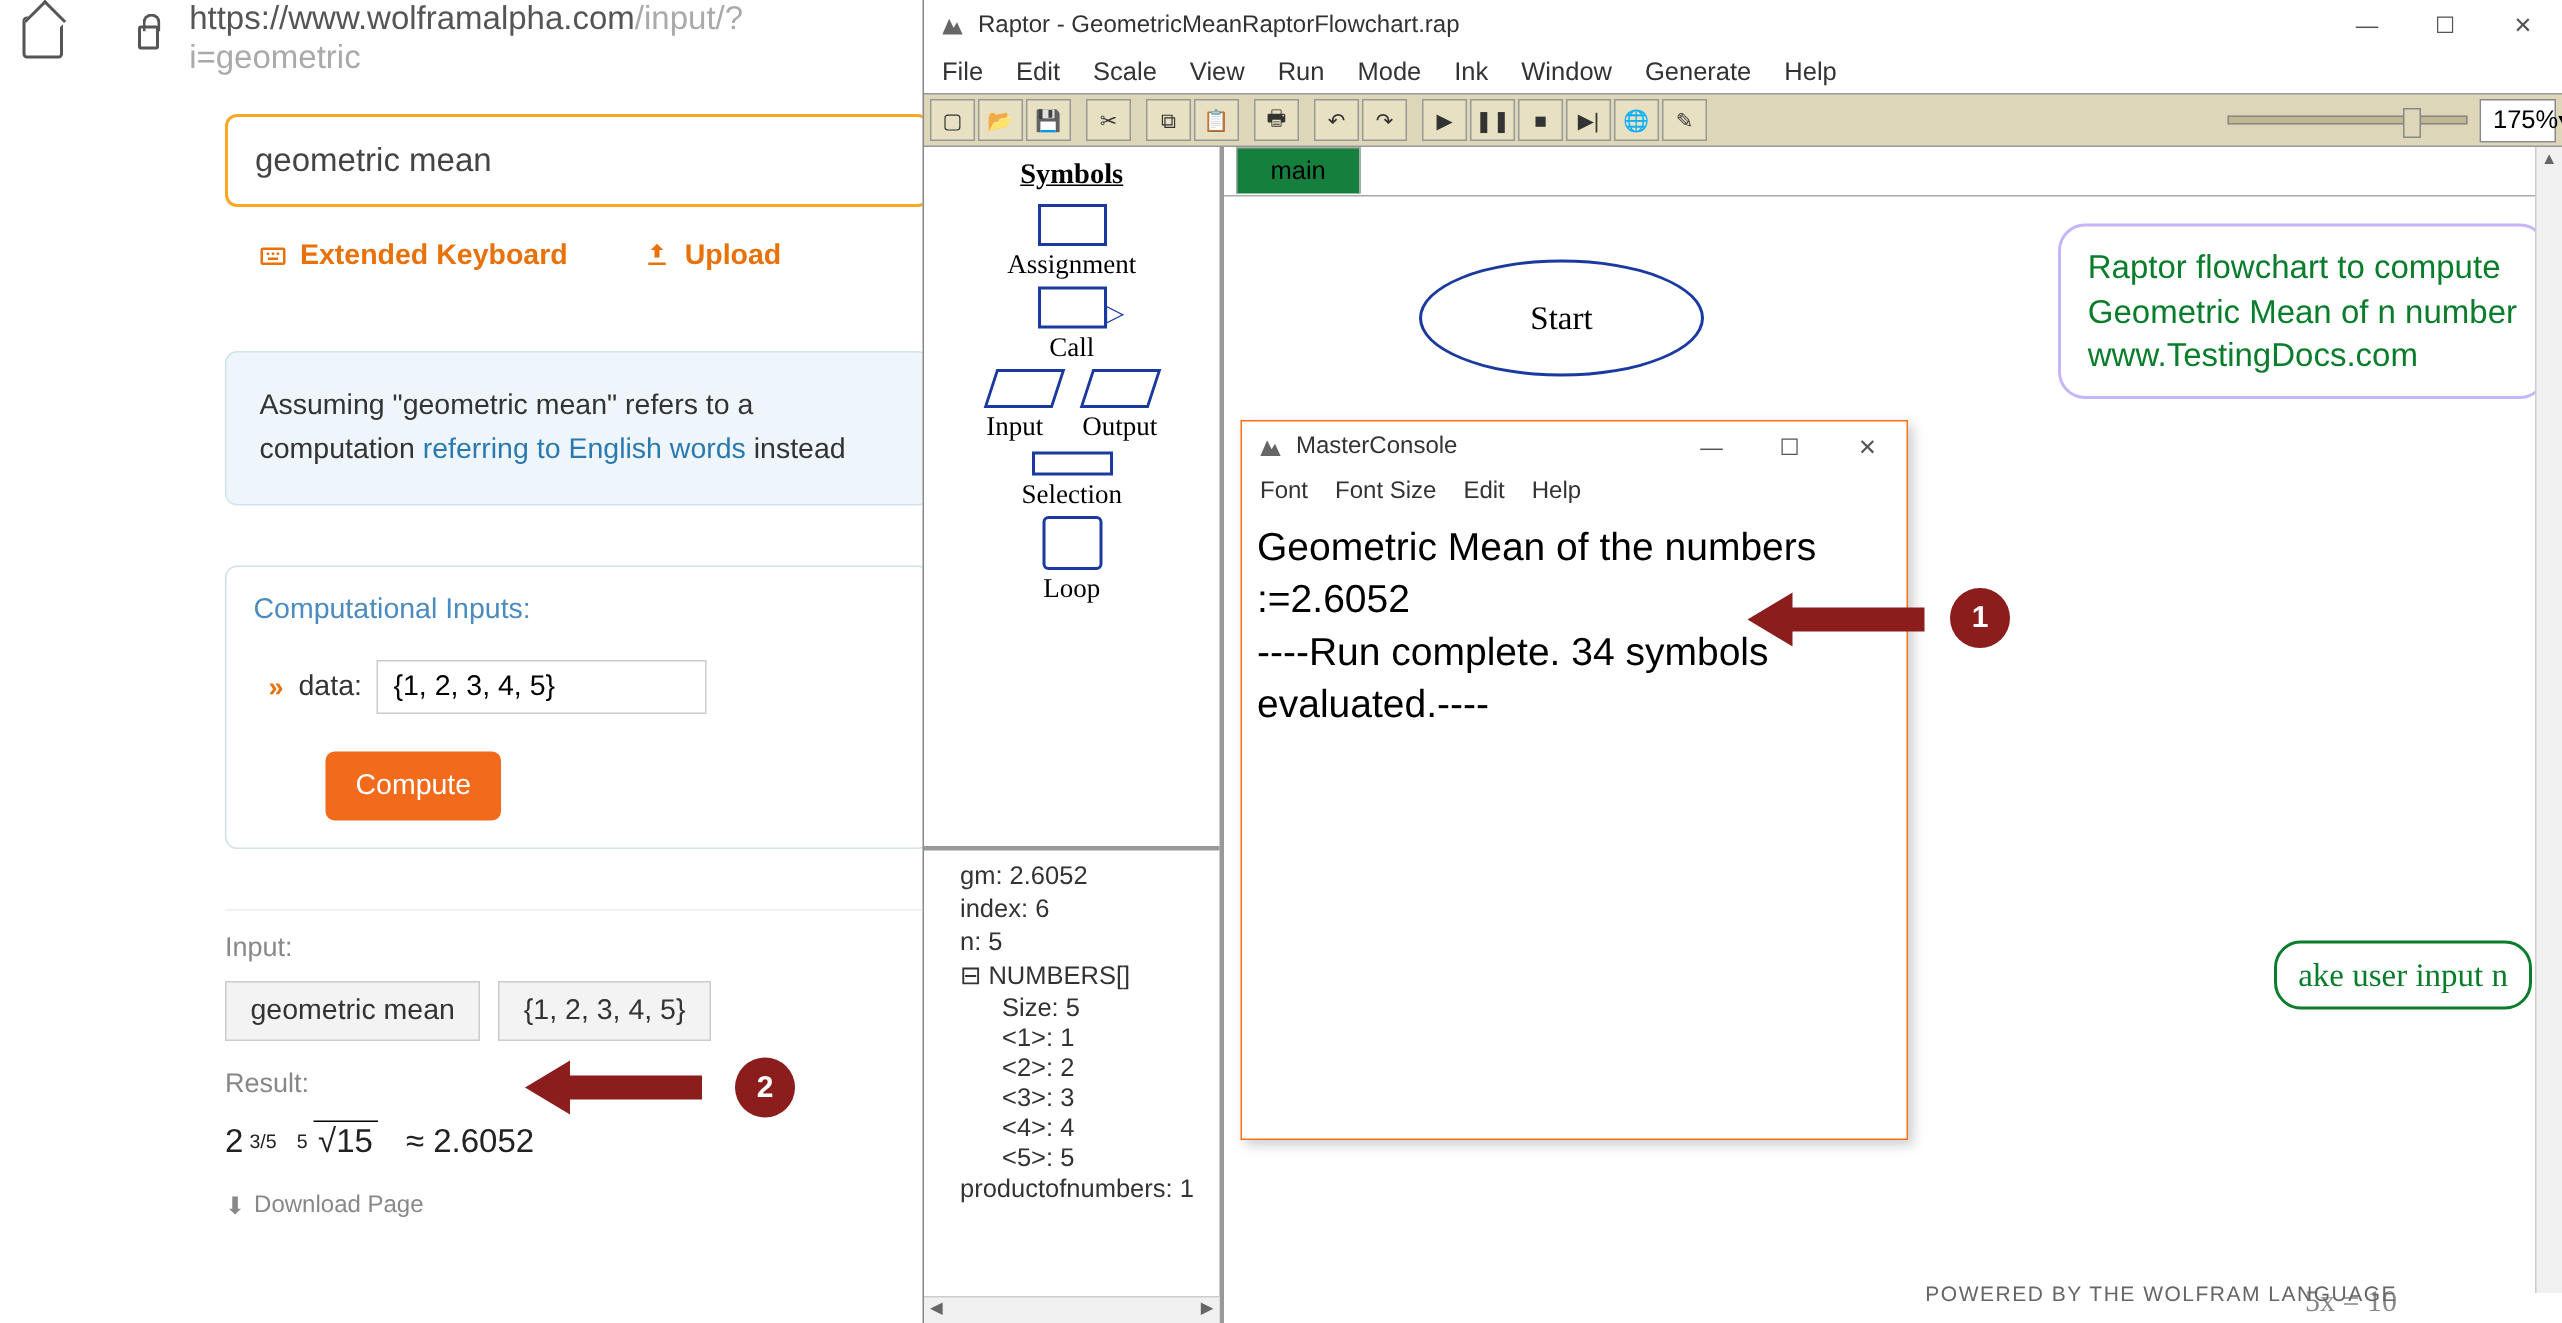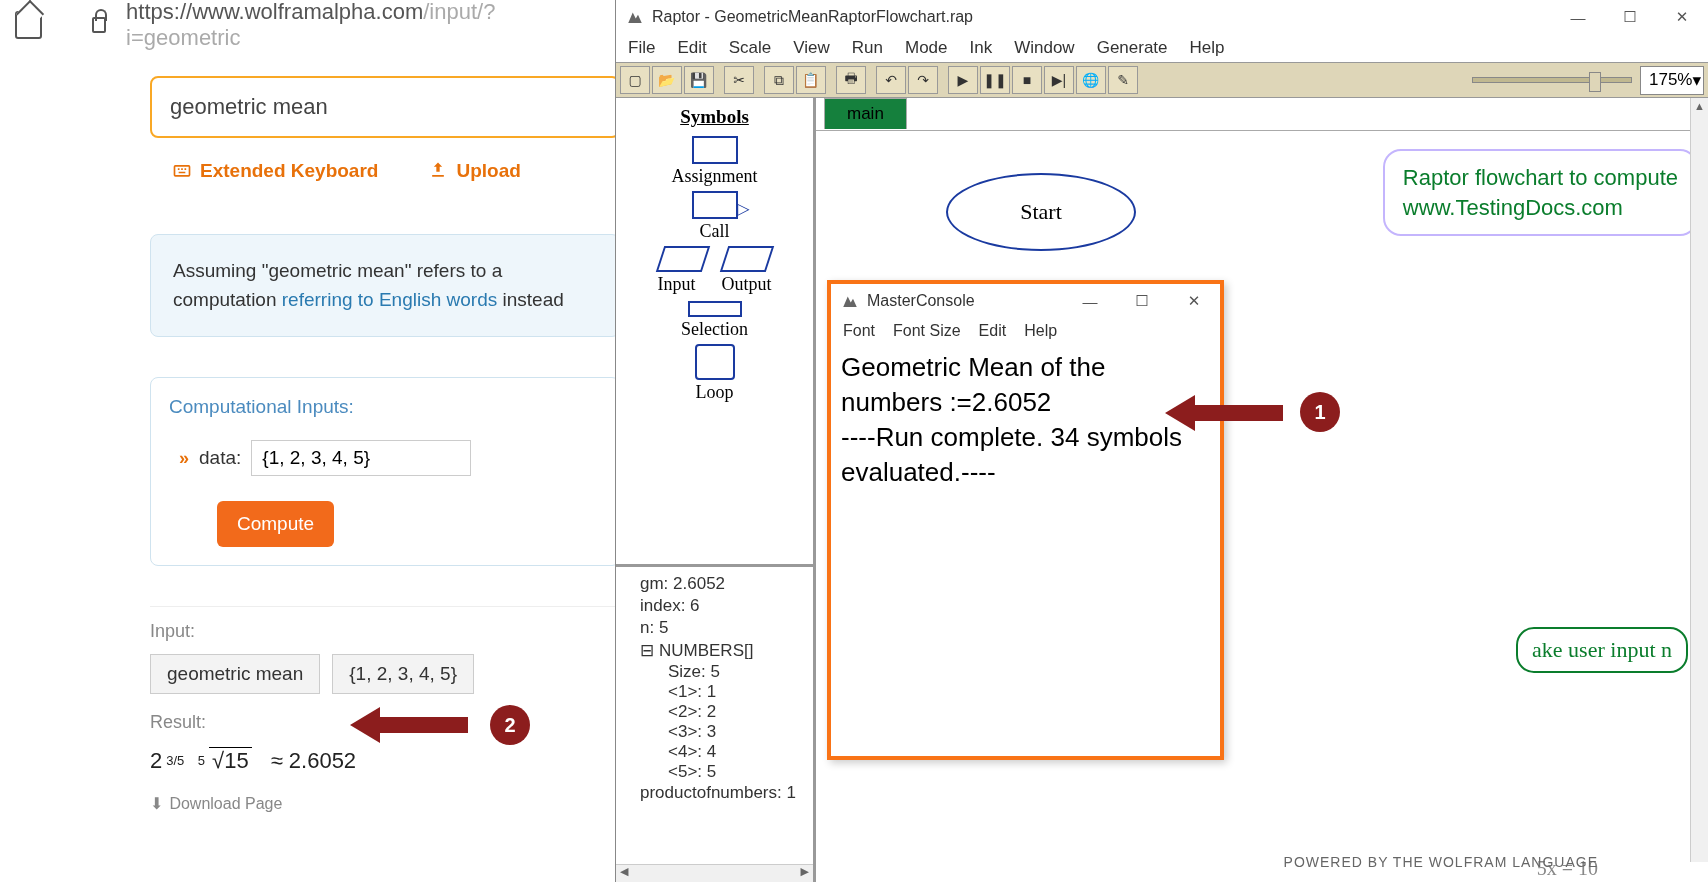--- a/index.html
+++ b/index.html
@@ -45,21 +45,21 @@
 .titlebar .ticon{width:18px;height:18px;margin-right:8px;}
 .win-ctrl{position:absolute;right:0;top:0;display:flex;}
 .win-ctrl span{width:52px;height:34px;display:flex;align-items:center;justify-content:center;font-size:15px;color:#555;}
 .menubar{height:28px;display:flex;gap:22px;padding:0 12px;font-size:17px;color:#333;align-items:center;}
 .toolbar{height:36px;background:#ded6b8;border-top:1px solid #999;border-bottom:1px solid #999;display:flex;align-items:center;padding:0 4px;gap:0;position:relative;}
 .tbtn{width:30px;height:28px;border:1px solid #999;background:#e8e0c2;margin-right:2px;display:flex;align-items:center;justify-content:center;font-size:14px;color:#333;}
 .tbtn.gap{margin-right:10px;}
 .zoom-box{margin-left:auto;display:flex;align-items:center;gap:8px;}
 .slider{width:160px;height:6px;background:#c0b890;position:relative;border:1px solid #888;}
 .slider::after{content:"";position:absolute;right:30px;top:-6px;width:10px;height:18px;background:#ded6b8;border:1px solid #888;}
-.zoom-val{border:1px solid #888;background:#fff;padding:3px 8px;font-size:17px;width:64px;display:flex;justify-content:space-between;align-items:center;}
+.zoom-val{border:1px solid #888;background:#fff;padding:3px 8px;font-size:17px;width:51px;display:flex;justify-content:space-between;align-items:center;}
 .raptor-body{display:flex;height:calc(100% - 98px);}
 .symbols-pane{width:200px;border-right:3px solid #999;background:#fff;display:flex;flex-direction:column;}
 .sym-title{text-align:center;font-size:19px;font-weight:bold;text-decoration:underline;margin:8px 0;font-family:'Times New Roman',serif;}
 .sym-item{text-align:center;font-size:18px;font-family:'Times New Roman',serif;color:#000;margin-bottom:4px;}
 .sym-shape{display:flex;justify-content:center;margin-bottom:2px;}
 .rect{width:46px;height:28px;border:2px solid #1a3aa0;}
 .para{width:46px;height:26px;border:2px solid #1a3aa0;transform:skewX(-18deg);}
 .hex{width:54px;height:16px;border:2px solid #1a3aa0;position:relative;}
 .hex::before,.hex::after{content:"";position:absolute;width:0;height:0;border:9px solid transparent;}
 .loop-shape{width:40px;height:36px;border:2px solid #1a3aa0;border-radius:4px;}
@@ -69,21 +69,21 @@
 .canvas-pane{flex:1;position:relative;overflow:hidden;}
 .tab{position:absolute;top:0;left:8px;border:1px solid #aaa;border-bottom:none;padding:5px 22px;font-size:17px;background:#15803d;}
 .canvas{position:absolute;top:32px;left:0;right:0;bottom:0;background:#fff;border-top:1px solid #aaa;}
 .start-oval{position:absolute;left:130px;top:42px;width:190px;height:78px;border:2px solid #1a3aa0;border-radius:50%;display:flex;align-items:center;justify-content:center;font-size:22px;font-family:'Times New Roman',serif;}
 .annot{position:absolute;right:10px;top:18px;border:2px solid #c4b5fd;border-radius:18px;padding:12px 18px;color:#0a7d2c;font-size:22px;font-family:'Times New Roman',serif;line-height:1.35;max-width:350px;}
 .annot2{position:absolute;right:20px;top:496px;border:2px solid #0a7d2c;border-radius:18px;padding:8px 14px;color:#0a7d2c;font-size:22px;font-family:'Times New Roman',serif;}
 .tiny{position:absolute;right:110px;bottom:12px;color:#666;font-size:14px;letter-spacing:1px;}
 .eq{position:absolute;right:110px;bottom:2px;color:#888;font-size:20px;font-family:'Times New Roman',serif;}
 
 
-.console{position:absolute;left:827px;top:280px;width:397px;height:480px;background:#fff;border:4px solid #f97316;box-shadow:3px 3px 8px rgba(0,0,0,0.2);}
+.console{position:absolute;left:827px;top:280px;width:445px;height:480px;background:#fff;border:1px solid #f97316;box-shadow:3px 3px 8px rgba(0,0,0,0.2);}
 .console .titlebar{height:34px;}
 .console .menubar{height:26px;gap:18px;font-size:16px;}
 .console-body{padding:6px 10px;font-family:'Times New Roman',serif;font-size:26px;line-height:1.35;color:#000;height:350px;overflow:auto;}
 .console-bottom{position:absolute;bottom:8px;left:10px;right:10px;display:flex;gap:10px;}
 .console-bottom input{flex:1;border:1px solid #888;height:28px;padding:0 6px;}
 .console-bottom button{width:72px;height:28px;border:1px solid #888;background:#eee;font-size:15px;}
 
 
 .big-arrow{position:absolute;pointer-events:none;}
 .big-arrow svg{overflow:visible;}
@@ -258,20 +258,21 @@
           <span>◀</span>
           <span>▶</span>
         </div>
     </div>
     <div class="canvas-pane">
       <div class="tab">main</div>
       <div class="canvas">
         <div class="start-oval">Start</div>
         <div class="annot">
           <div>Raptor flowchart to compute</div>
+          <div>Geometric Mean of n number</div>
           <div>www.TestingDocs.com</div>
         </div>
         <div class="annot2">ake user input n</div>
         <div class="eq">5x = 10</div>
         <div class="tiny">POWERED BY THE WOLFRAM LANGUAGE</div>
       </div>
     </div>
   </div>
   <div class="scroll-v"></div>
 </div>

